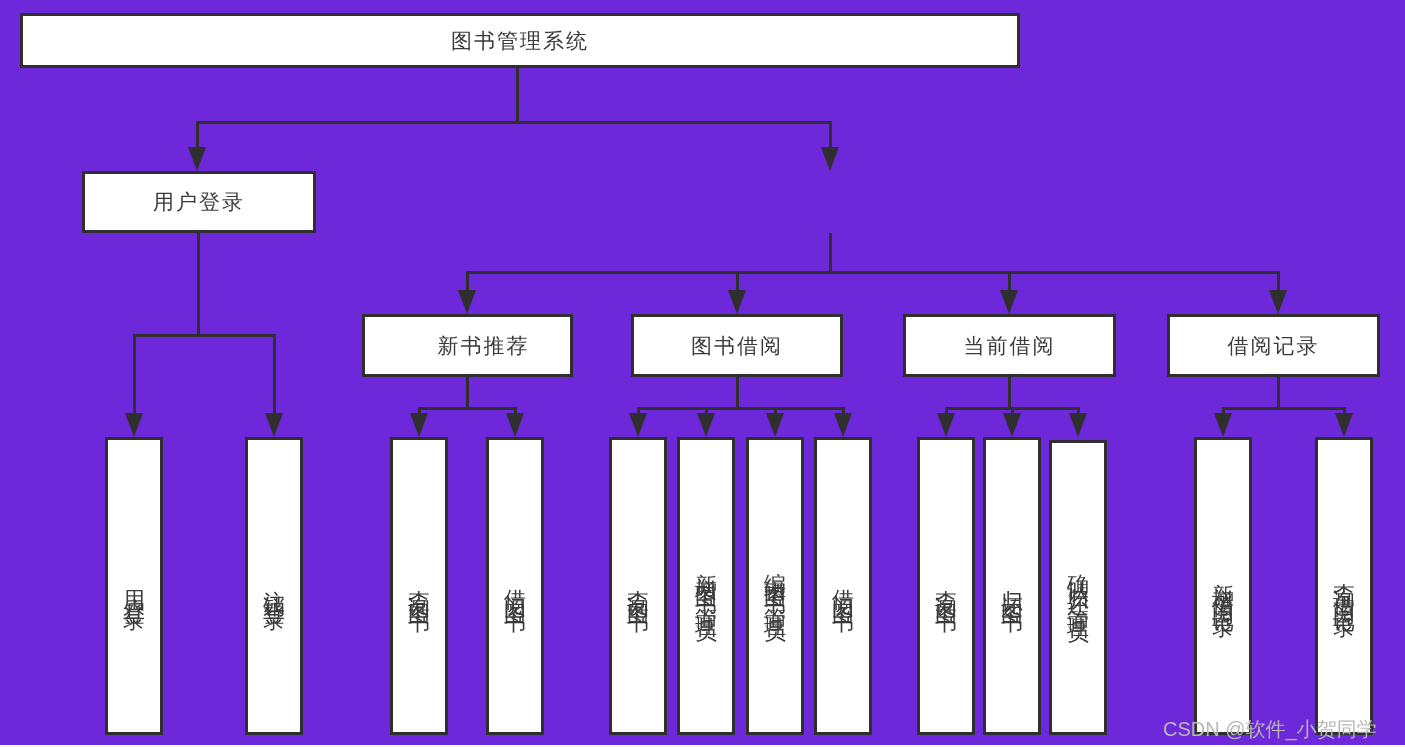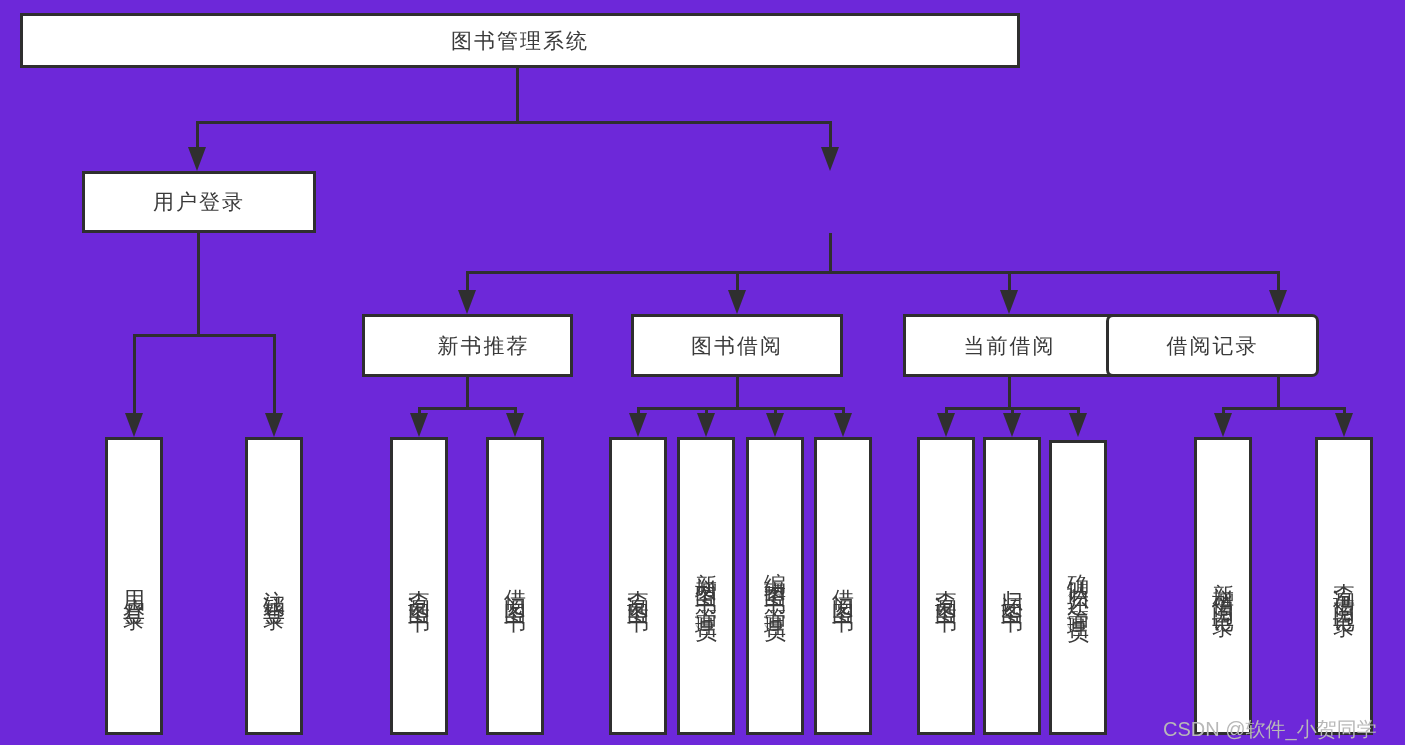--- a/index.html
+++ b/index.html
@@ -87,21 +87,21 @@
 
   <div class="box" style="left:362px;top:314px;width:211px;height:63px;padding-left:32px;">
     <span>新书推荐</span>
   </div>
   <div class="box" style="left:631px;top:314px;width:212px;height:63px;">
     <span>图书借阅</span>
   </div>
   <div class="box" style="left:903px;top:314px;width:213px;height:63px;">
     <span>当前借阅</span>
   </div>
-  <div class="box" style="left:1106px;top:314px;width:213px;height:63px;border-radius:7px;">
+  <div class="box" style="left:1167px;top:314px;width:213px;height:63px;">
     <span>借阅记录</span>
   </div>
 
   <div class="vline" style="left:466px;top:377px;height:30px;"></div>
   <div class="hline" style="left:418px;top:407px;width:98px;"></div>
   <div class="vline" style="left:418px;top:407px;height:10px;"></div>
   <div class="arrow" style="left:410px;top:413px;"></div>
   <div class="vline" style="left:514px;top:407px;height:10px;"></div>
   <div class="arrow" style="left:506px;top:413px;"></div>
 

